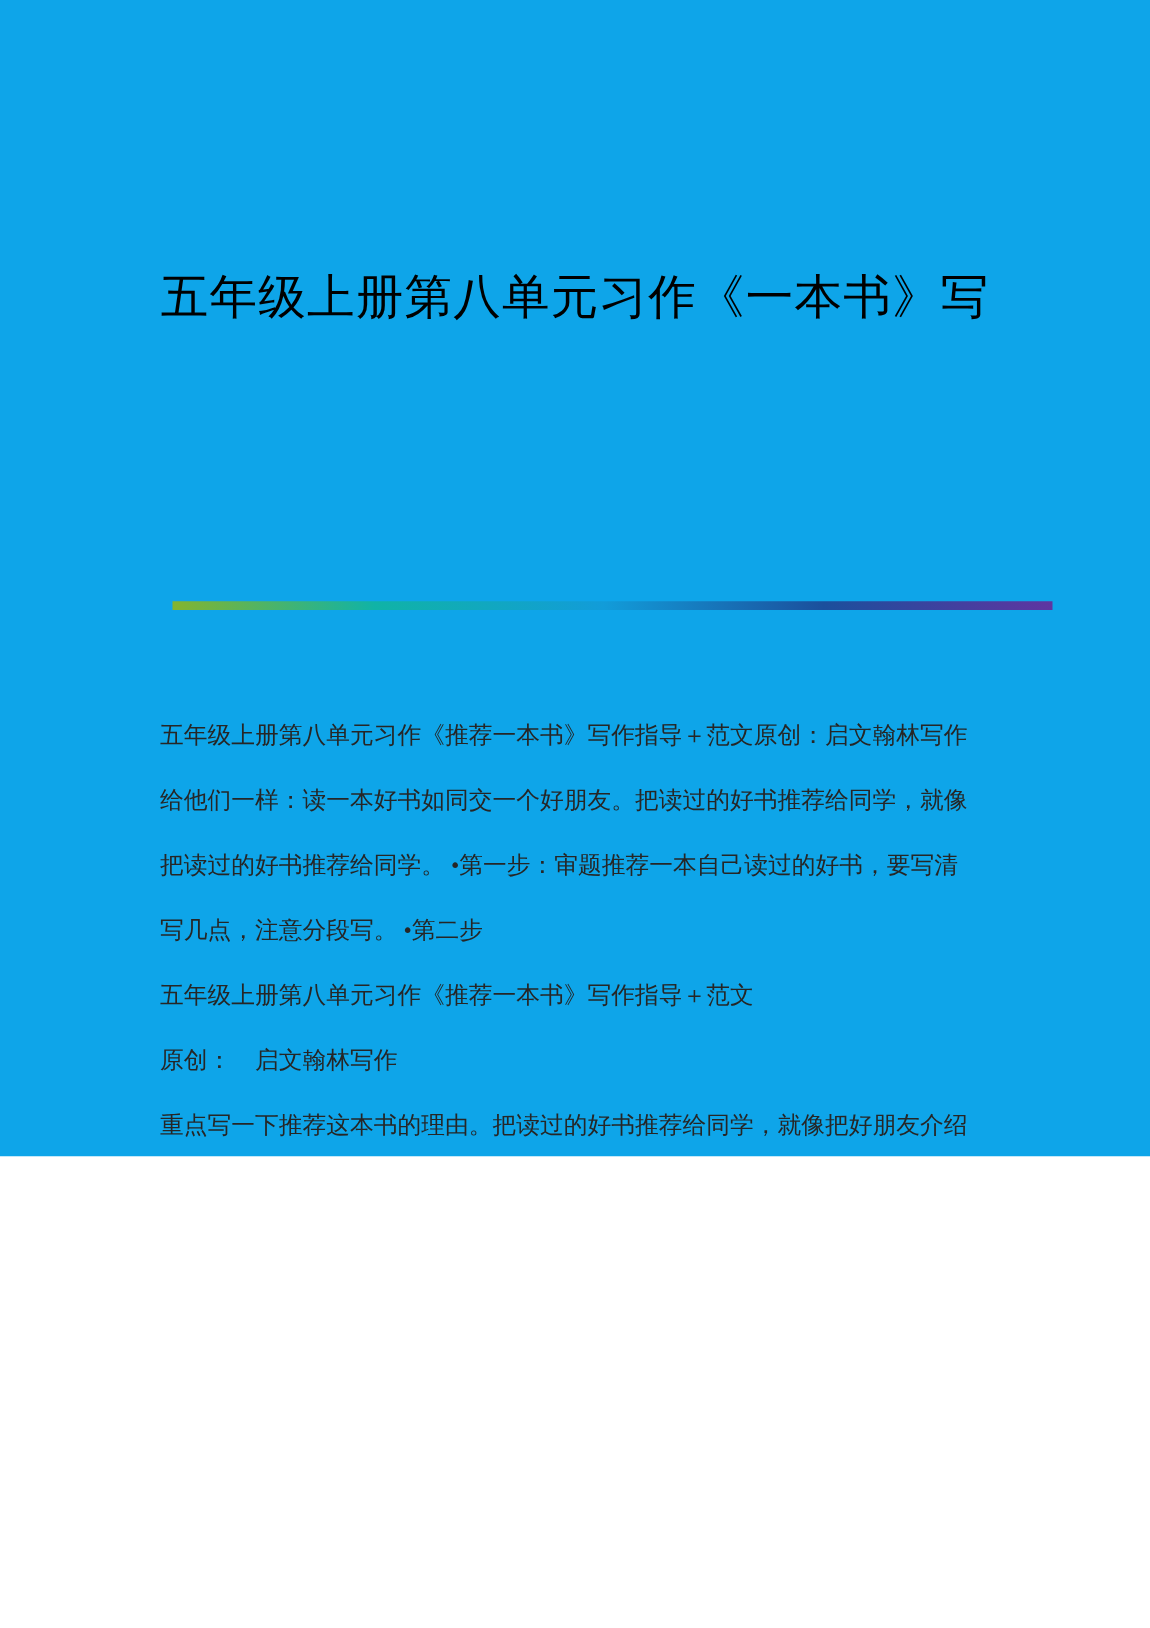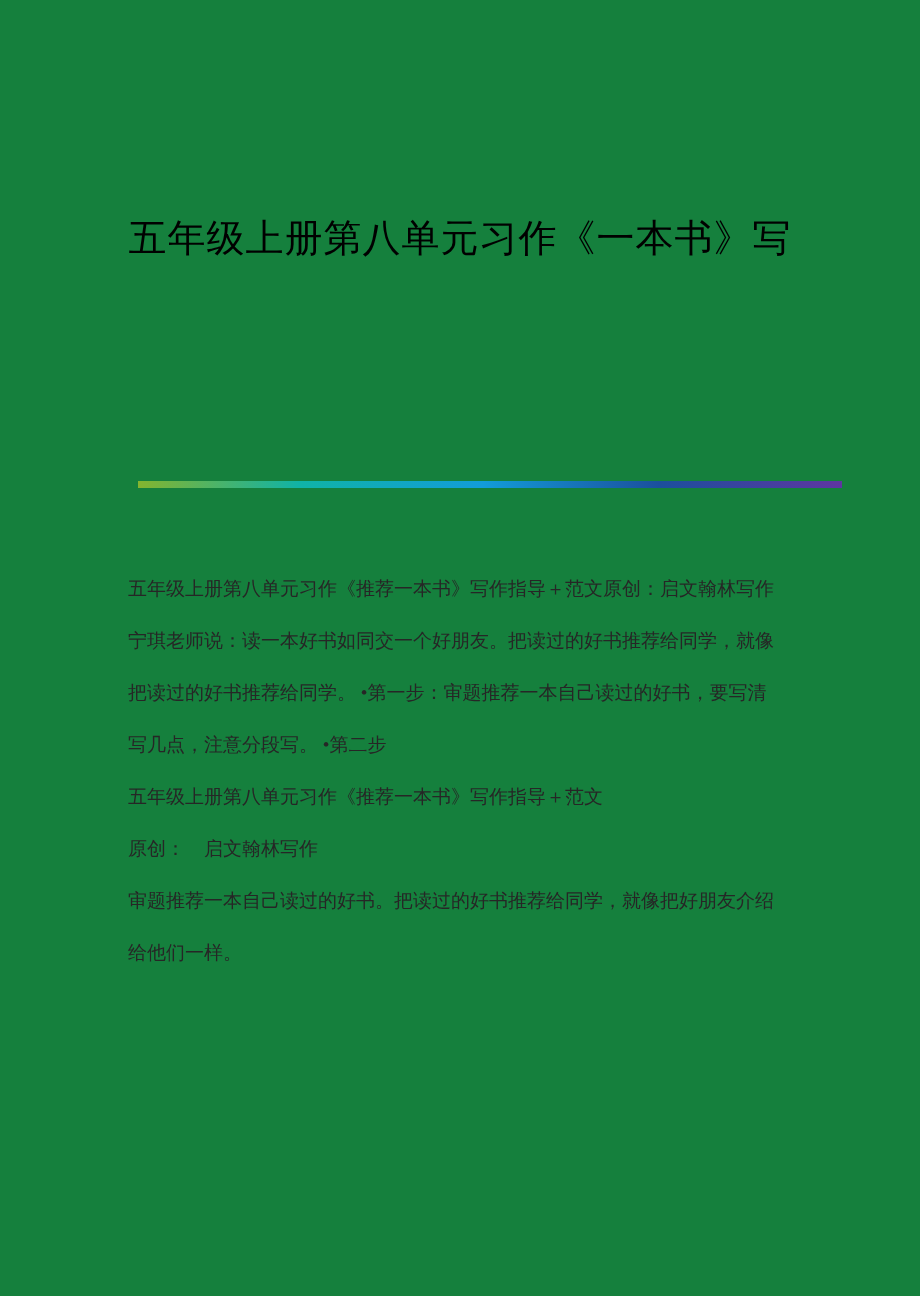--- a/index.html
+++ b/index.html
@@ -8,22 +8,22 @@
     background: #ffffff;
   }
   body {
     width: 920px;
     height: 1302px;
     font-family: "Liberation Serif", serif;
   }
   .page {
     position: relative;
     width: 920px;
-    height: 1296px;
-    background: #15803d;
+    height: 925px;
+    background: #0ea5e9;
     overflow: hidden;
   }
   .doc-title {
     position: absolute;
     top: 190px;
     left: 0;
     width: 920px;
     margin: 0;
     font-size: 38px;
     font-weight: 400;
@@ -69,22 +69,22 @@
 <div class="page">
 
   <h1 class="doc-title">
     <div class="title-line">五年级上册第八单元习作《一本书》写</div>
   </h1>
 
   <div class="divider" id="gradient-divider" style="background: linear-gradient(90deg, rgb(132, 180, 47) 0%, rgb(16, 179, 166) 23%, rgb(18, 156, 217) 49%, rgb(27, 79, 156) 74%, rgb(95, 53, 161) 100%);"></div>
 
   <div class="body-lines" id="body-lines">
       <div class="line"><span class="seg">五年级上册第八单元习作《推荐一本书》写作指导＋范文原创：启文翰林写作</span></div>
-      <div class="line"><span class="seg">宁琪老师说：读一本好书如同交一个好朋友。把读过的好书推荐给同学，就像</span></div>
+      <div class="line"><span class="seg">给他们一样：读一本好书如同交一个好朋友。把读过的好书推荐给同学，就像</span></div>
       <div class="line"><span class="seg">把读过的好书推荐给同学。 •第一步：审题推荐一本自己读过的好书，要写清</span></div>
       <div class="line"><span class="seg">写几点，注意分段写。 •第二步</span></div>
       <div class="line"><span class="seg">五年级上册第八单元习作《推荐一本书》写作指导＋范文</span></div>
       <div class="line"><span class="seg">原创：　启文翰林写作</span></div>
-      <div class="line"><span class="seg">审题推荐一本自己读过的好书。把读过的好书推荐给同学，就像把好朋友介绍</span></div>
+      <div class="line"><span class="seg">重点写一下推荐这本书的理由。把读过的好书推荐给同学，就像把好朋友介绍</span></div>
       <div class="line"><span class="seg">给他们一样。</span></div>
     </div>
 
 </div>
 
 </body></html>

